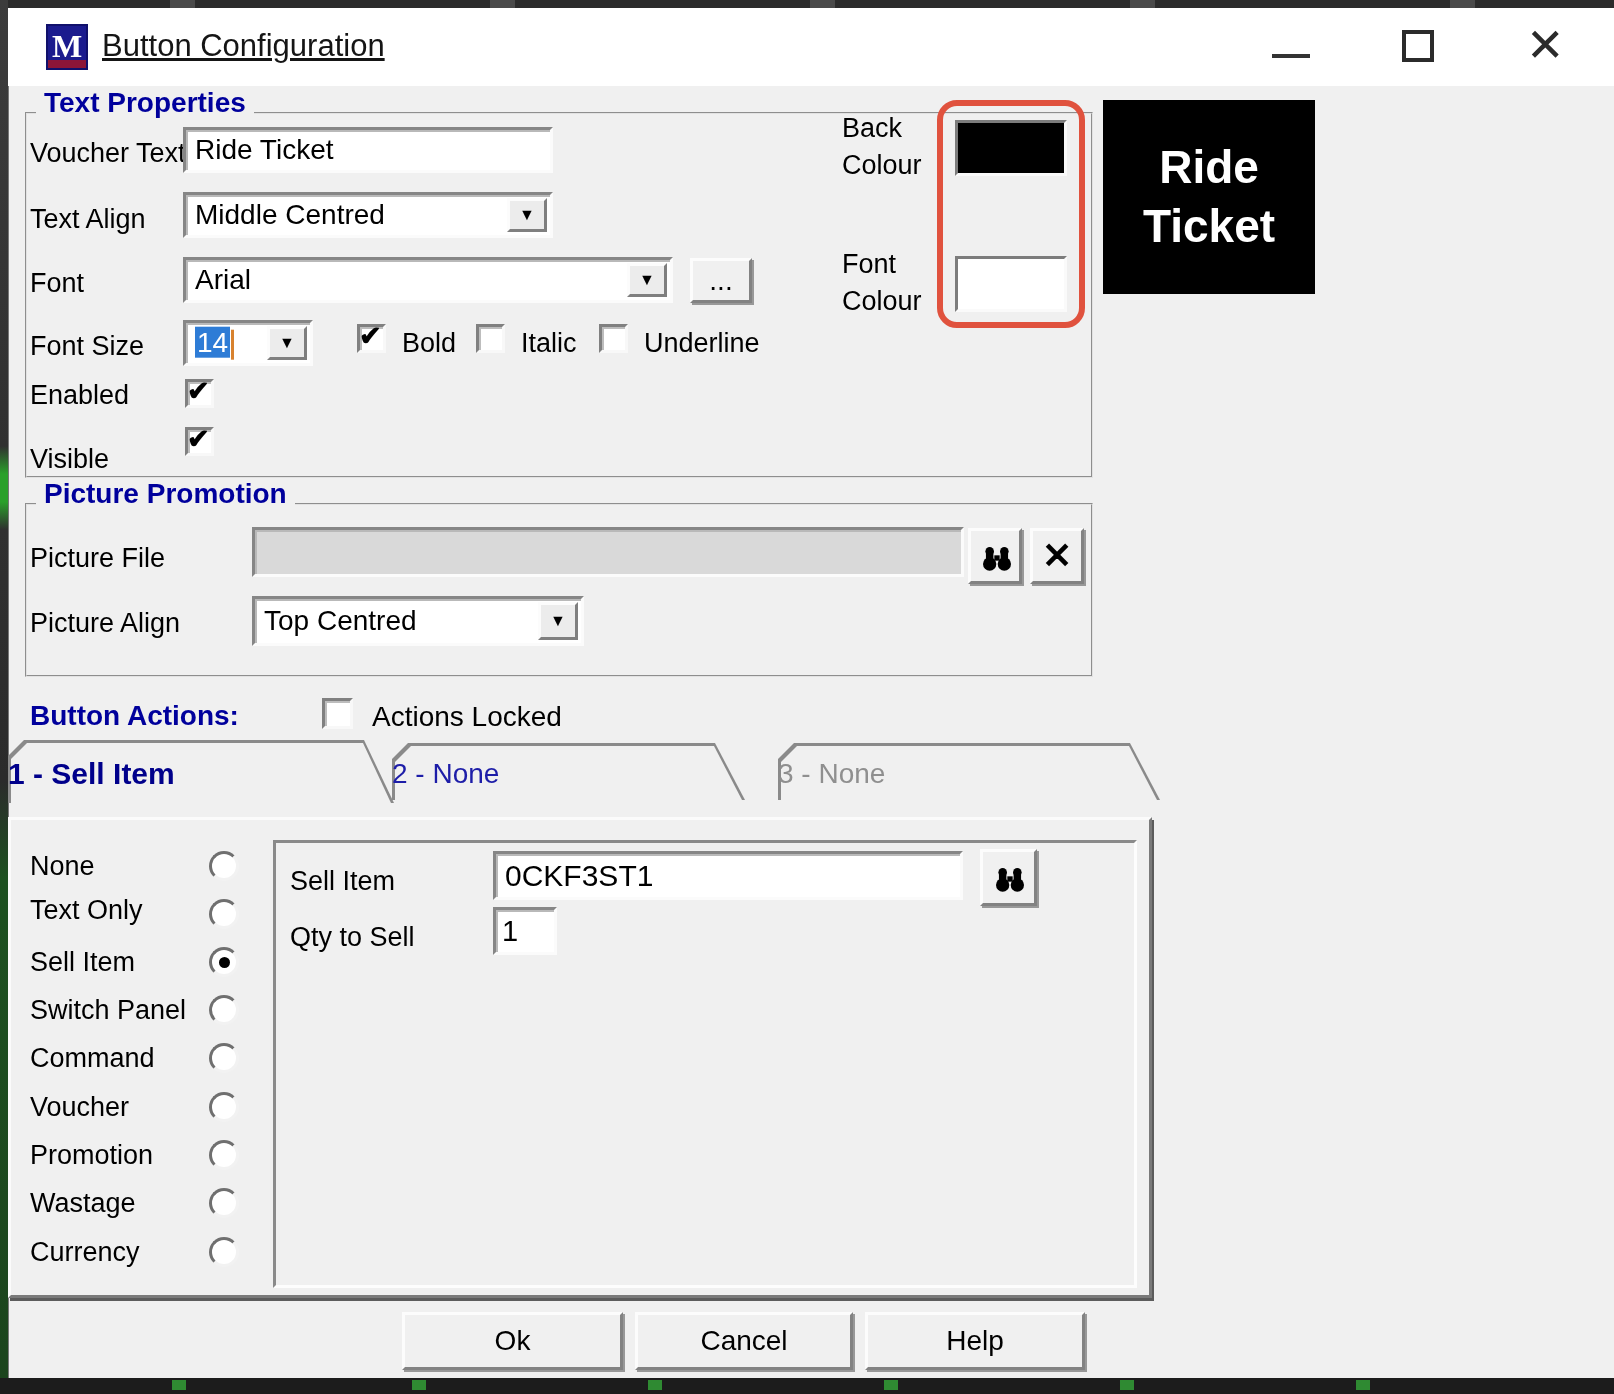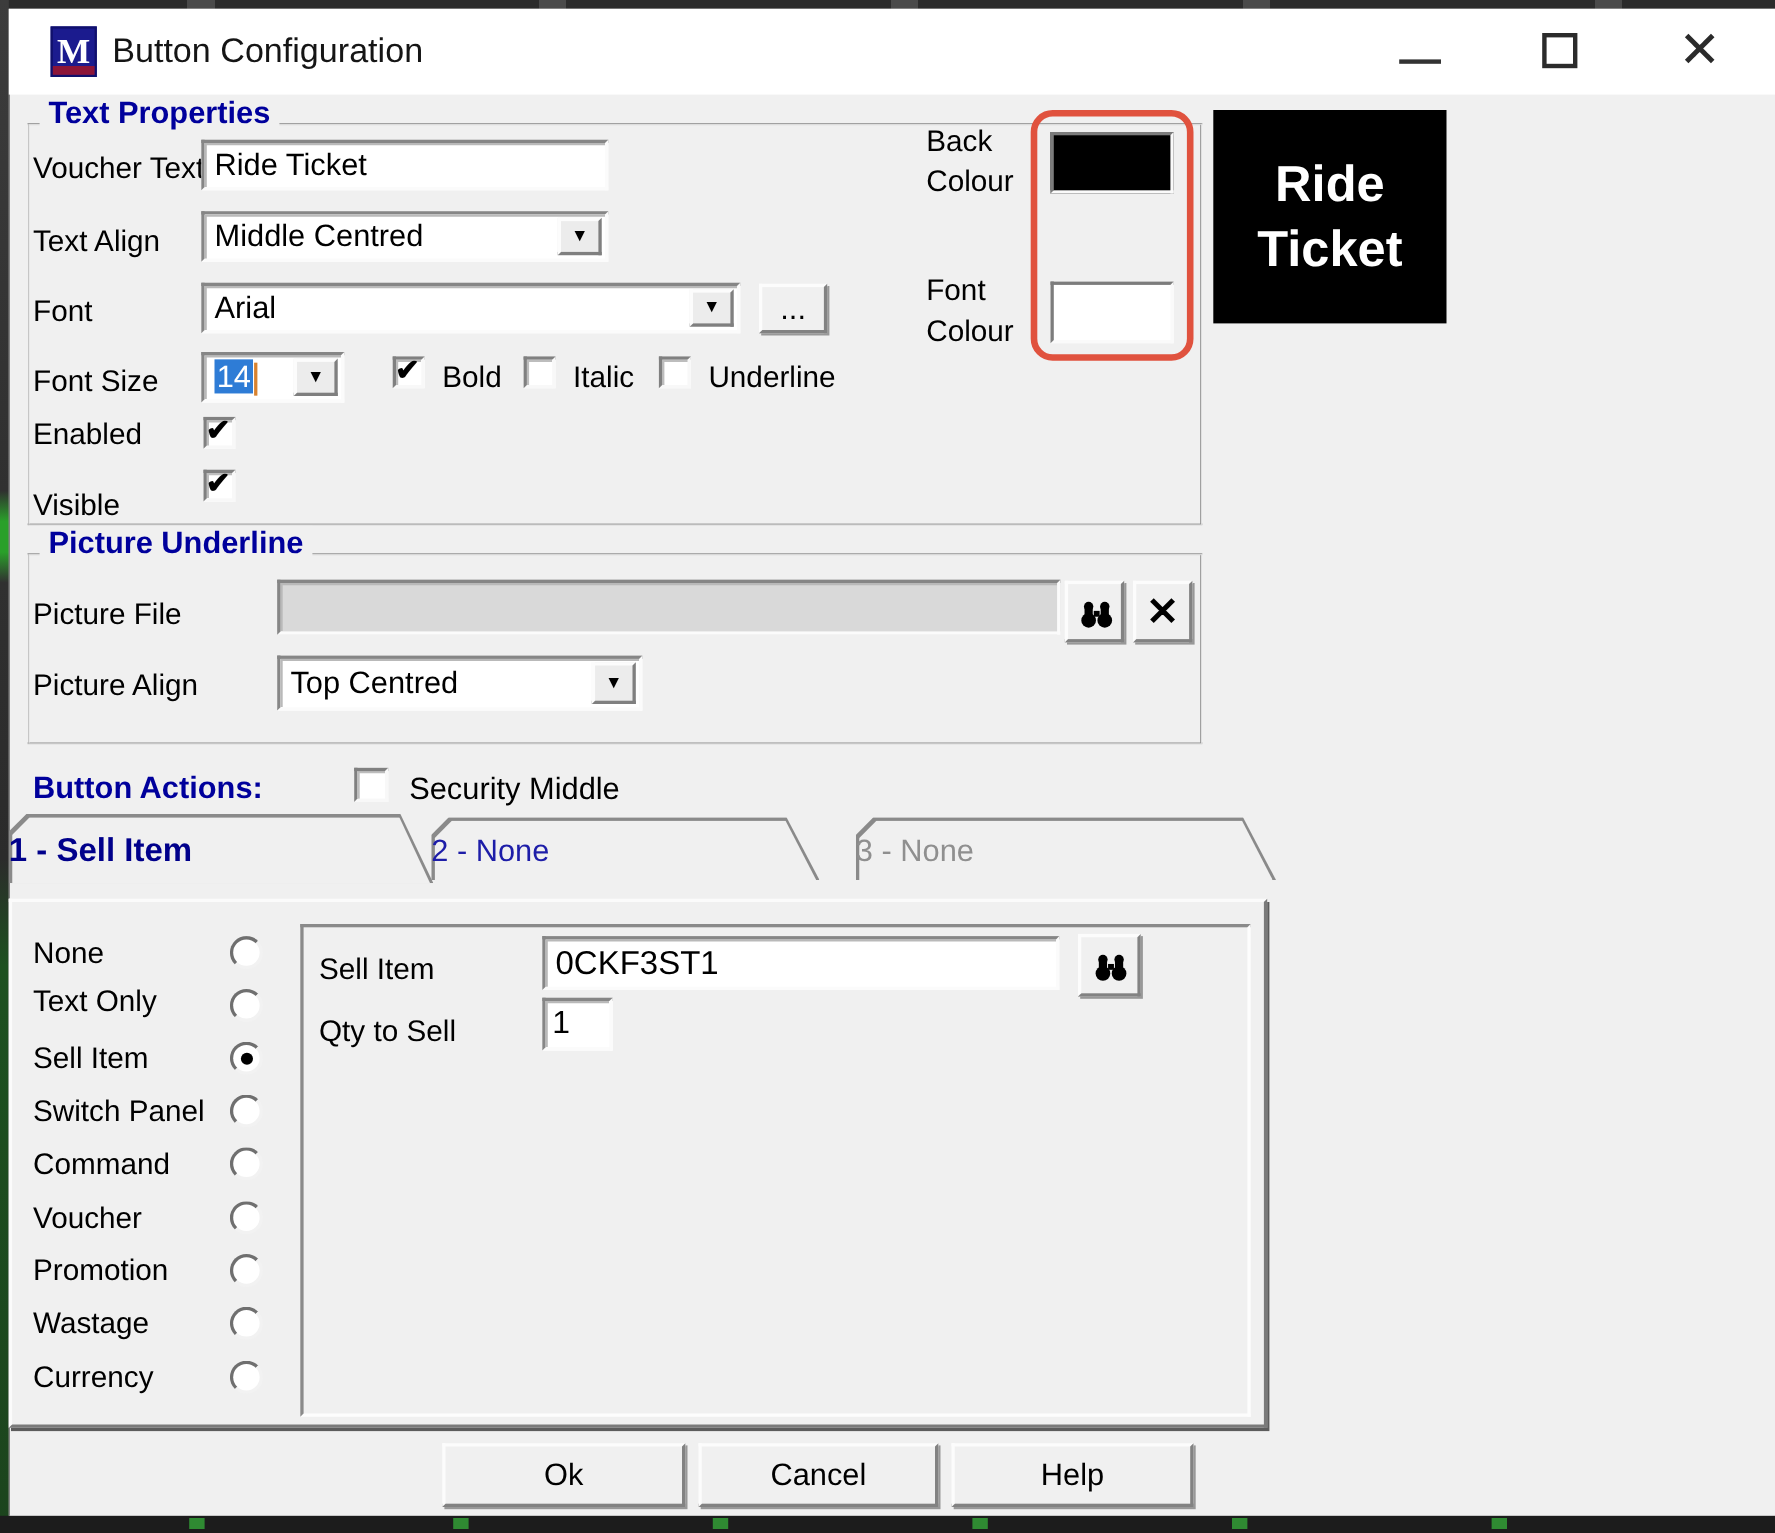--- a/index.html
+++ b/index.html
@@ -13,21 +13,21 @@
   .bg-bottom{position:absolute;left:0;top:1378px;width:1614px;height:16px;background:#1c1c1c;}
   .bg-bottom .tick{position:absolute;top:2px;width:14px;height:10px;background:#2f8a32;}
 
   .dialog{position:absolute;left:8px;top:8px;width:1606px;height:1370px;
     background:#f0f0f0;border-left:1px solid #777;box-sizing:border-box;}
   .titlebar{position:absolute;left:8px;top:8px;width:1606px;height:78px;background:#ffffff;}
   .app-icon{position:absolute;left:46px;top:24px;width:42px;height:46px;background:#1b1b8e;
     color:#fff;font-weight:bold;font-size:32px;text-align:center;line-height:40px;
     font-family:"Liberation Serif",serif;box-sizing:border-box;border:2px solid #10106b;}
   .app-icon .stripe{position:absolute;left:0;bottom:0;width:100%;height:8px;background:#8c1538;}
-  .win-title{position:absolute;left:102px;top:28px;font-size:31px;color:#151515;}
+  .win-title{position:absolute;left:102px;top:28px;font-size:31px;color:#151515;text-decoration:underline;}
   .cap-btn{position:absolute;top:8px;width:90px;height:64px;cursor:default;}
   .min-glyph{position:absolute;left:1272px;top:54px;width:38px;height:4px;background:#333;}
   .max-glyph{position:absolute;left:1402px;top:30px;width:32px;height:32px;border:4px solid #2b2b2b;box-sizing:border-box;}
   .close-glyph{position:absolute;left:1526px;top:18px;font-size:46px;font-weight:300;color:#2b2b2b;}
 
   .lbl{position:absolute;font-size:27px;line-height:31px;color:#000;white-space:nowrap;}
   .lbl2{white-space:pre-line;}
   .blue-bold{color:#00009c;font-weight:bold;font-size:28px;}
 
   .groupbox{position:absolute;border:2px groove #e2e2e2;box-sizing:border-box;}
@@ -165,21 +165,21 @@
 Colour</div>
   <div class="swatch" style="left: 955px; top: 120px; width: 112px; height: 56px; background: rgb(0, 0, 0);"></div>
   <div class="lbl lbl2" style="left:842px;top:246px;line-height:37px">Font
 Colour</div>
   <div class="swatch" style="left: 955px; top: 256px; width: 112px; height: 56px; background: rgb(255, 255, 255);"></div>
   <div class="annotation" style="border-color: rgb(224, 82, 62);"></div>
   <div class="preview" style="background: rgb(0, 0, 0); color: rgb(255, 255, 255);">Ride
 Ticket</div>
 
   <div class="groupbox" style="left:25px;top:503px;width:1068px;height:174px"></div>
-  <div class="lbl blue-bold group-label" style="left:36px;top:478px">Picture Underline</div>
+  <div class="lbl blue-bold group-label" style="left:36px;top:478px">Picture Promotion</div>
 
   <div class="lbl" style="left:30px;top:543px">Picture File</div>
   <div class="sunken" style="left:252px;top:527px;width:712px;height:50px;background:#d9d9d9">
     <span class="val"></span>
   </div>
   <div class="raised" style="left:968px;top:528px;width:54px;height:56px">
     <svg class="bino-svg" style="position:absolute;left:10px;top:12px" width="32" height="30" viewBox="0 0 24 22">
       <circle cx="6.5" cy="15.5" r="5" fill="#000"></circle>
         <circle cx="17.5" cy="15.5" r="5" fill="#000"></circle>
       <circle cx="6.5" cy="6" r="3.2" fill="#000"></circle>
@@ -196,21 +196,21 @@
   <div class="lbl" style="left:30px;top:608px">Picture Align</div>
   <div class="sunken" style="left:252px;top:596px;width:332px;height:50px">
     <span class="val">Top Centred</span>
     <span class="arrowbtn">
         <span>▼</span>
       </span>
   </div>
 
   <div class="lbl blue-bold" style="left:30px;top:700px">Button Actions:</div>
   <div class="checkbox" style="left:322px;top:698px;width:31px;height:31px"></div>
-  <div class="lbl" style="left:372px;top:701px;font-size:28px">Security Middle</div>
+  <div class="lbl" style="left:372px;top:701px;font-size:28px">Actions Locked</div>
 
   <div class="tab" style="left:392px;top:743px;width:353px;height:57px;z-index:3">
     <div class="shape"></div>
     <div class="face"></div>
     <div class="tlabel" style="color:#1d1da8;font-size:28px">2 - None</div>
   </div>
   <div class="tab" style="left:778px;top:743px;width:382px;height:57px;z-index:3">
     <div class="shape"></div>
     <div class="face"></div>
     <div class="tlabel" style="color:#8f8f8f;font-size:28px">3 - None</div>

